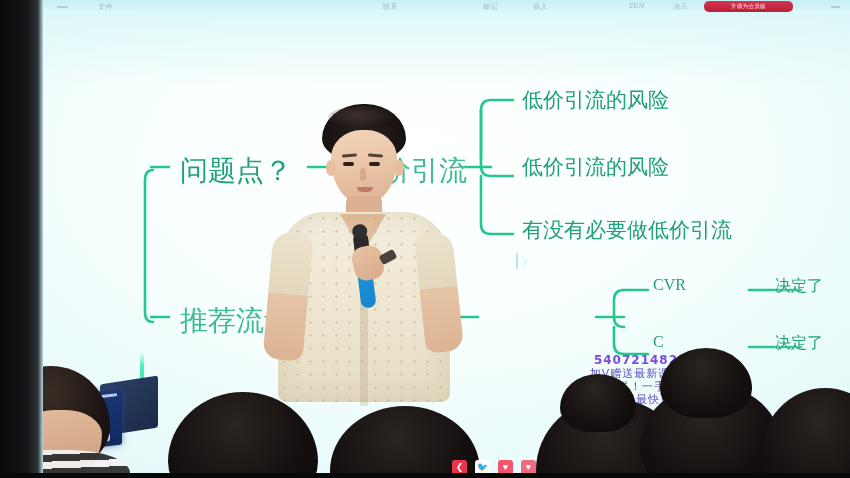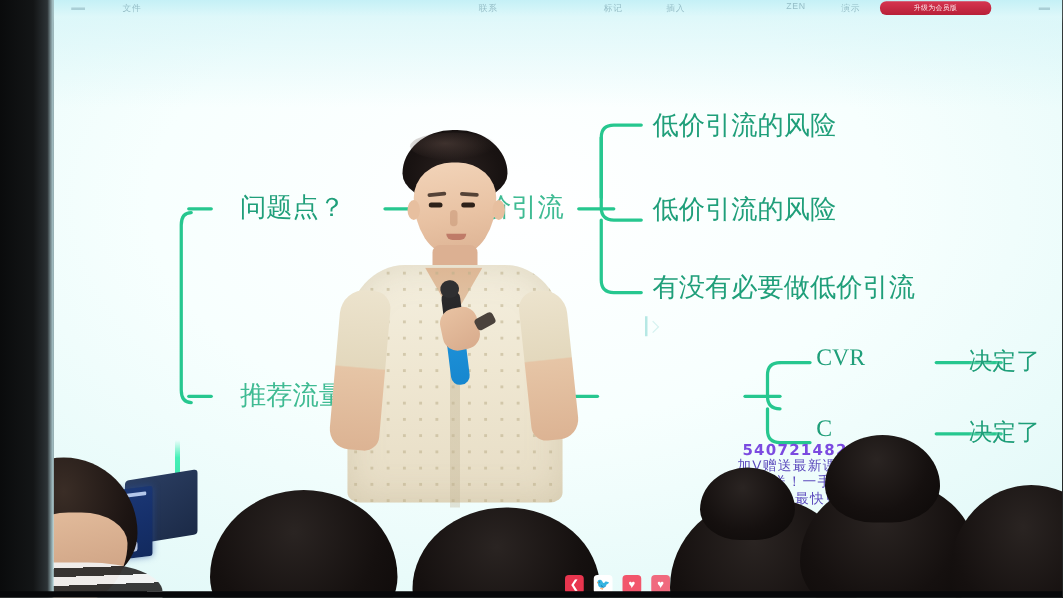--- a/index.html
+++ b/index.html
@@ -46,23 +46,23 @@
   .tb-redbtn span{font-size:5.5px;color:#ffe9ee;letter-spacing:.3px;white-space:nowrap;}
 
   
   .mm{position:absolute;inset:0;}
   .mm svg{position:absolute;left:0;top:0;}
   .node{
     position:absolute;white-space:nowrap;color:#1f9f7a;
     font-family:"Liberation Serif","DejaVu Serif",serif;
     text-shadow:0 0 2px rgba(255,255,255,.85);
   }
-  .n-main{font-size:21px;margin-left:12px;}
+  .n-main{font-size:28px;}
   .n-sub{font-size:21px;}
-  .n-lat{font-size:19px;font-family:"Liberation Serif","DejaVu Serif",serif;}
+  .n-lat{font-size:16px;font-family:"Liberation Serif","DejaVu Serif",serif;}
 
   
   .node.occl{color:#3fbb93;}
 
   
   .person{position:absolute;left:262px;top:104px;width:205px;height:300px;}
   .p-hair{
     position:absolute;left:60px;top:0;width:84px;height:56px;
     background:radial-gradient(ellipse at 50% 62%,#2b2220 0%,#191312 60%,#120e0d 100%);
     border-radius:48% 48% 38% 38%/62% 62% 38% 38%;

